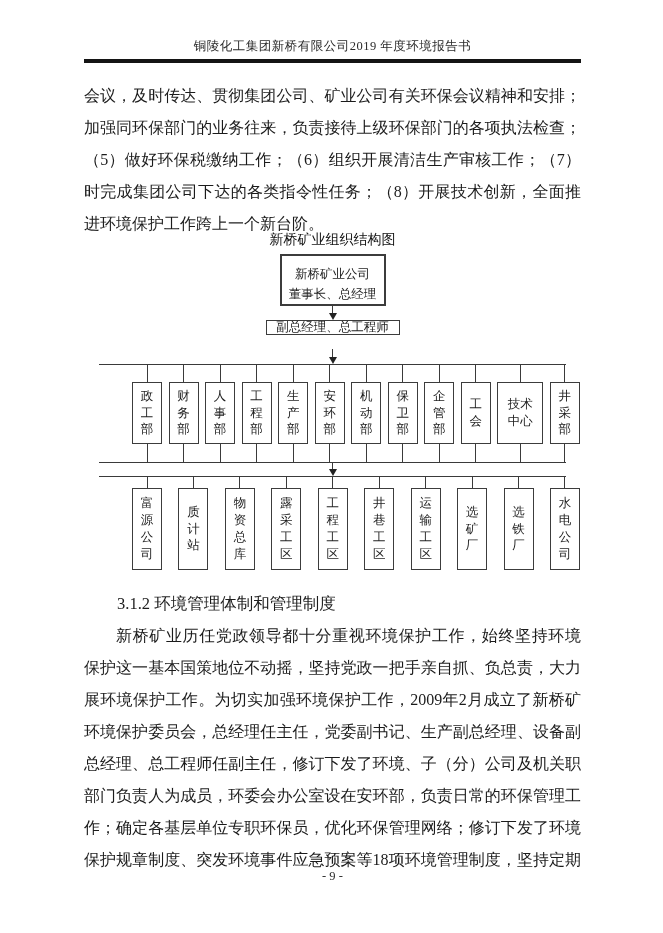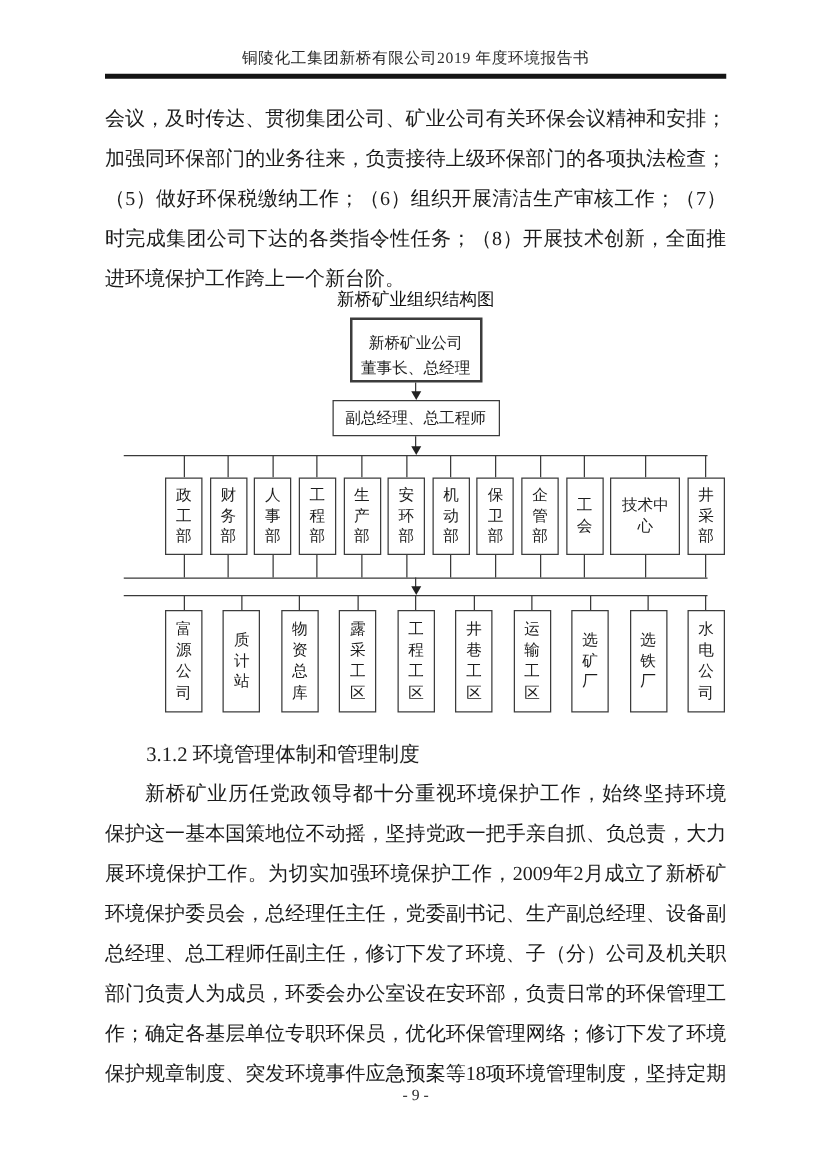--- a/index.html
+++ b/index.html
@@ -37,37 +37,37 @@
     border-left:4px solid transparent;border-right:4px solid transparent;border-top:7px solid #222;
   }
   .top-box{
     position:absolute;top:0;left:50%;transform:translateX(-50%);
     box-sizing:border-box;width:106px;height:52px;border:2px solid #3c3c3c;
     display:flex;flex-direction:column;align-items:center;justify-content:flex-end;
     font-size:12.5px;line-height:1.55;text-align:center;background:#fff;
   }
   .second-box{
     position:absolute;top:66px;left:50%;transform:translateX(-50%);
-    box-sizing:border-box;width:134px;height:29px;border:1.5px solid #3c3c3c;
+    box-sizing:border-box;width:134px;height:15px;border:1.5px solid #3c3c3c;
     display:flex;align-items:center;justify-content:center;
     font-size:12.5px;background:#fff;
   }
   .row{position:absolute;left:0;right:1px;display:flex;justify-content:space-between;margin-left:48px;}
   .row1{top:110px;}
   .row2{top:222px;}
   .cell{display:flex;flex-direction:column;align-items:center;}
   .dt{width:1px;background:#3a3a3a;height:18px;}
   .row2 .dt{height:12px;}
   .db{width:1px;background:#3a3a3a;height:18px;}
   .obox{
     box-sizing:border-box;width:30px;height:62px;border:1.5px solid #3c3c3c;background:#fff;
     display:flex;align-items:center;justify-content:center;
     font-size:12.5px;line-height:1.35;text-align:center;word-break:break-all;padding:1px 6px;
   }
-  .obox.wide{width:56px;padding:3px 8px;}
+  .obox.wide{width:46px;padding:3px 8px;}
   .row2 .obox{height:82px;}
   
   .heading{position:absolute;top:588px;left:84px;width:497px;height:32px;line-height:32px;font-size:16.5px;}
   .pagenum{position:absolute;top:869px;left:84px;width:497px;text-align:center;font-size:12.5px;color:#2a2a2a;}
 </style>
 </head>
 <body>
 
 <div class="page">
 

